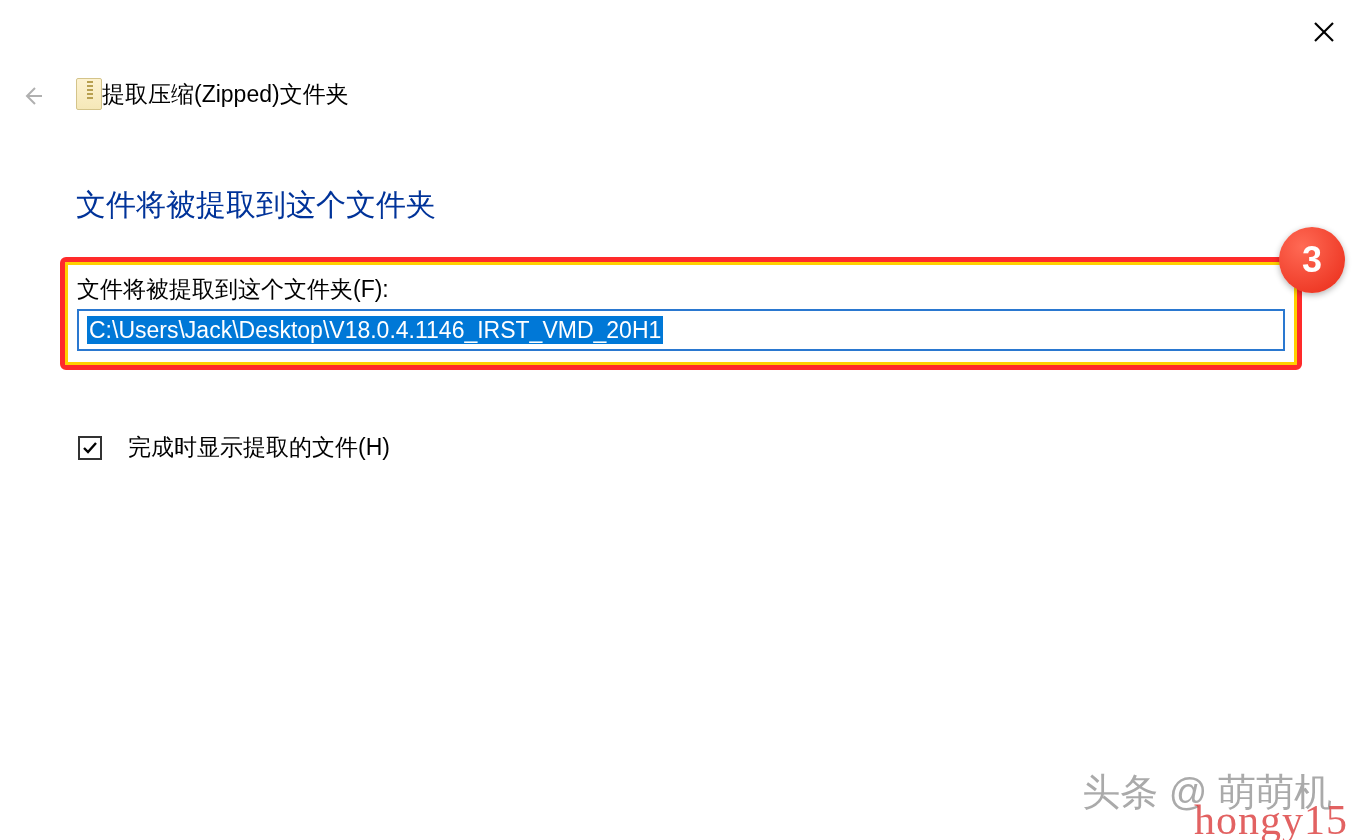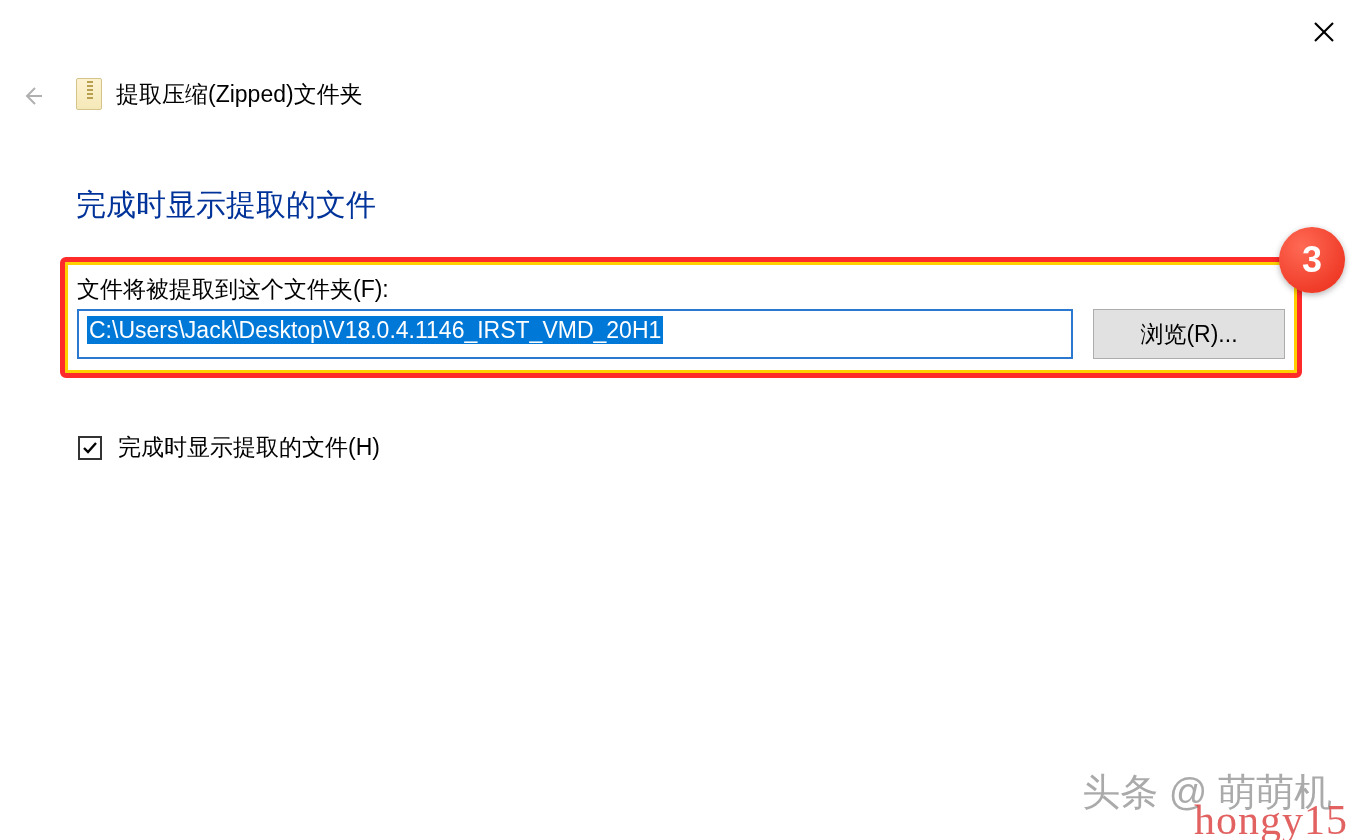--- a/index.html
+++ b/index.html
@@ -33,21 +33,21 @@
       align-items: center;
       justify-content: center;
       color: #999;
     }
     .title-row {
       position: absolute;
       top: 78px;
       left: 76px;
       display: flex;
       align-items: center;
-      gap: 14px;
+      gap: 0;
     }
     .zip-icon {
       width: 26px;
       height: 32px;
       background: linear-gradient(to bottom, #fdf2d0, #f5e8b8);
       border: 1px solid #d4c48a;
       border-radius: 2px;
       position: relative;
     }
     .zip-icon::after {
@@ -108,21 +108,21 @@
       gap: 20px;
       align-items: stretch;
     }
     .path-input {
       flex: 1;
       border: 2px solid #2a78d0;
       padding: 6px 8px;
       font-size: 23px;
       color: #fff;
       background: #fff;
-      height: 50px;
+      height: 42px;
       position: relative;
     }
     .path-text {
       background: #0078d7;
       color: #fff;
       padding: 1px 2px;
       display: inline;
       white-space: nowrap;
     }
     .browse-btn {
@@ -134,21 +134,21 @@
       color: #000;
       cursor: pointer;
       font-family: inherit;
     }
     .checkbox-row {
       position: absolute;
       top: 432px;
       left: 78px;
       display: flex;
       align-items: center;
-      gap: 16px;
+      gap: 26px;
       text-align: center;
     }
     .checkbox {
       width: 24px;
       height: 24px;
       border: 2px solid #333;
       display: flex;
       align-items: center;
       justify-content: center;
       cursor: pointer;
@@ -191,30 +191,29 @@
     <path d="M15 4 L7 12 L15 20" fill="none" stroke="#b0b0b0" stroke-width="2"></path>
     <line x1="7" y1="12" x2="22" y2="12" stroke="#b0b0b0" stroke-width="2"></line>
   </svg>
 </div>
 
 <div class="title-row">
   <div class="zip-icon"></div>
   <div class="dialog-title">提取压缩(Zipped)文件夹</div>
 </div>
 
-<div class="section-heading">完成时显示提取的文件</div>
+<div class="section-heading">文件将被提取到这个文件夹</div>
 
 <div class="highlight-box">
   <div class="badge">3</div>
   <div class="field-label">文件将被提取到这个文件夹(F):</div>
   <div class="input-row">
     <div class="path-input">
       <span class="path-text">C:\Users\Jack\Desktop\V18.0.4.1146_IRST_VMD_20H1</span>
     </div>
-    <button class="browse-btn">浏览(R)...</button>
   </div>
 </div>
 
 <div class="checkbox-row">
   <div class="checkbox">
     <svg viewBox="0 0 16 16">
       <path d="M2 8 L6 12 L14 3" fill="none" stroke="#000" stroke-width="2.4"></path>
     </svg>
   </div>
   <div class="checkbox-label">完成时显示提取的文件(H)</div>

